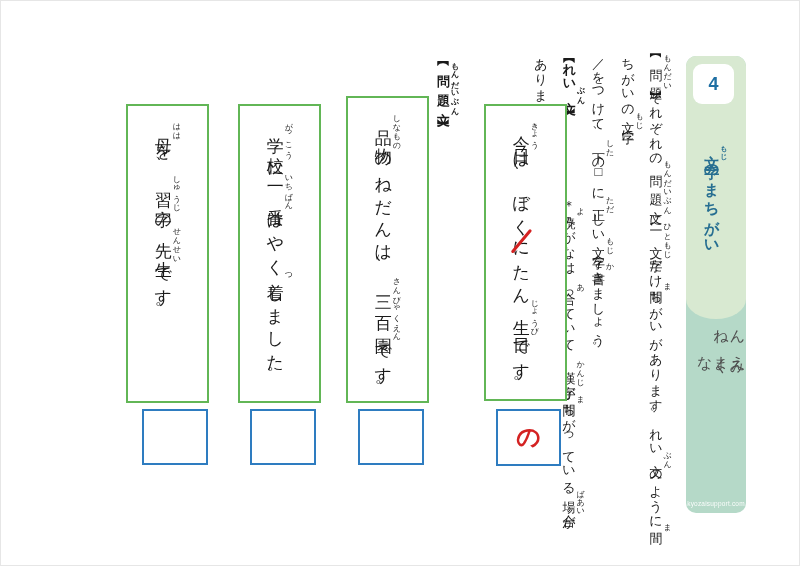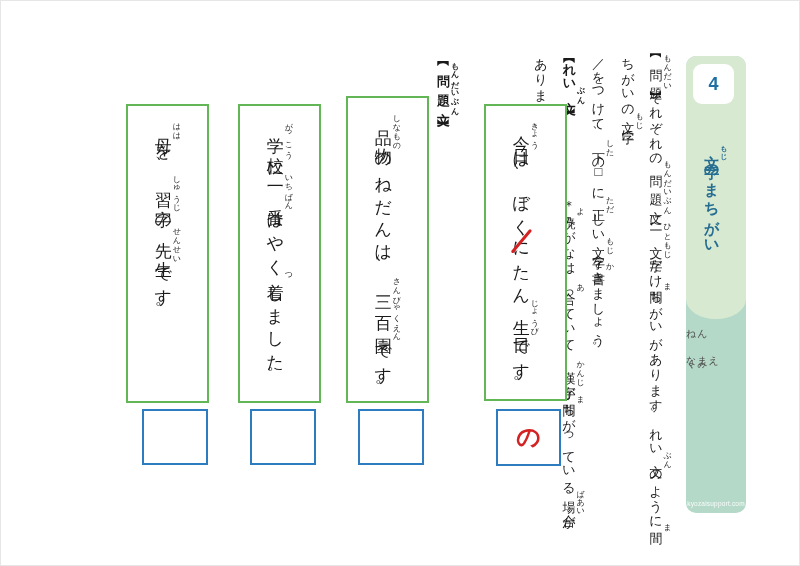--- a/index.html
+++ b/index.html
@@ -15,21 +15,21 @@
   
   .sidebar{position:absolute;left:685px;top:55px;width:60px;height:457px;
     background:#b5d9c8;border-radius:10px;overflow:hidden;}
   .sidebar-top{position:absolute;left:0;top:0;width:100%;height:263px;background:#d8e9d1;
     border-radius:0 0 50% 50% / 0 0 20px 20px;}
   .num-box{position:absolute;left:7px;top:8px;width:41px;height:40px;background:#ffffff;
     border-radius:9px;text-align:center;line-height:40px;font-size:18px;font-weight:bold;color:#1e6fa3;}
   .sb-title{position:absolute;top:84px;left:50%;transform:translateX(-50%);
     font-size:15px;font-weight:bold;color:#266e91;letter-spacing:2px;line-height:1;}
   .sb-title rt{font-size:7px;color:#266e91;}
-  .sb-field{position:absolute;width:100%;text-align:left;font-size:10px;color:#4f4f4f;letter-spacing:1px;}
+  .sb-field{position:absolute;width:100%;text-align:right;font-size:15px;color:#4f4f4f;letter-spacing:1px;}
   .f0{top:271px}.f1{top:301px}.f2{top:298px}
   .watermark{position:absolute;bottom:6px;width:100%;text-align:center;font-size:6.5px;
     color:rgba(255,255,255,0.92);letter-spacing:0.2px;}
 
   
   .instructions{position:absolute;top:48px;right:128px;height:480px;
     font-size:13px;line-height:28px;letter-spacing:0.6px;}
   .instr-note{text-indent:143px;}
 
   

